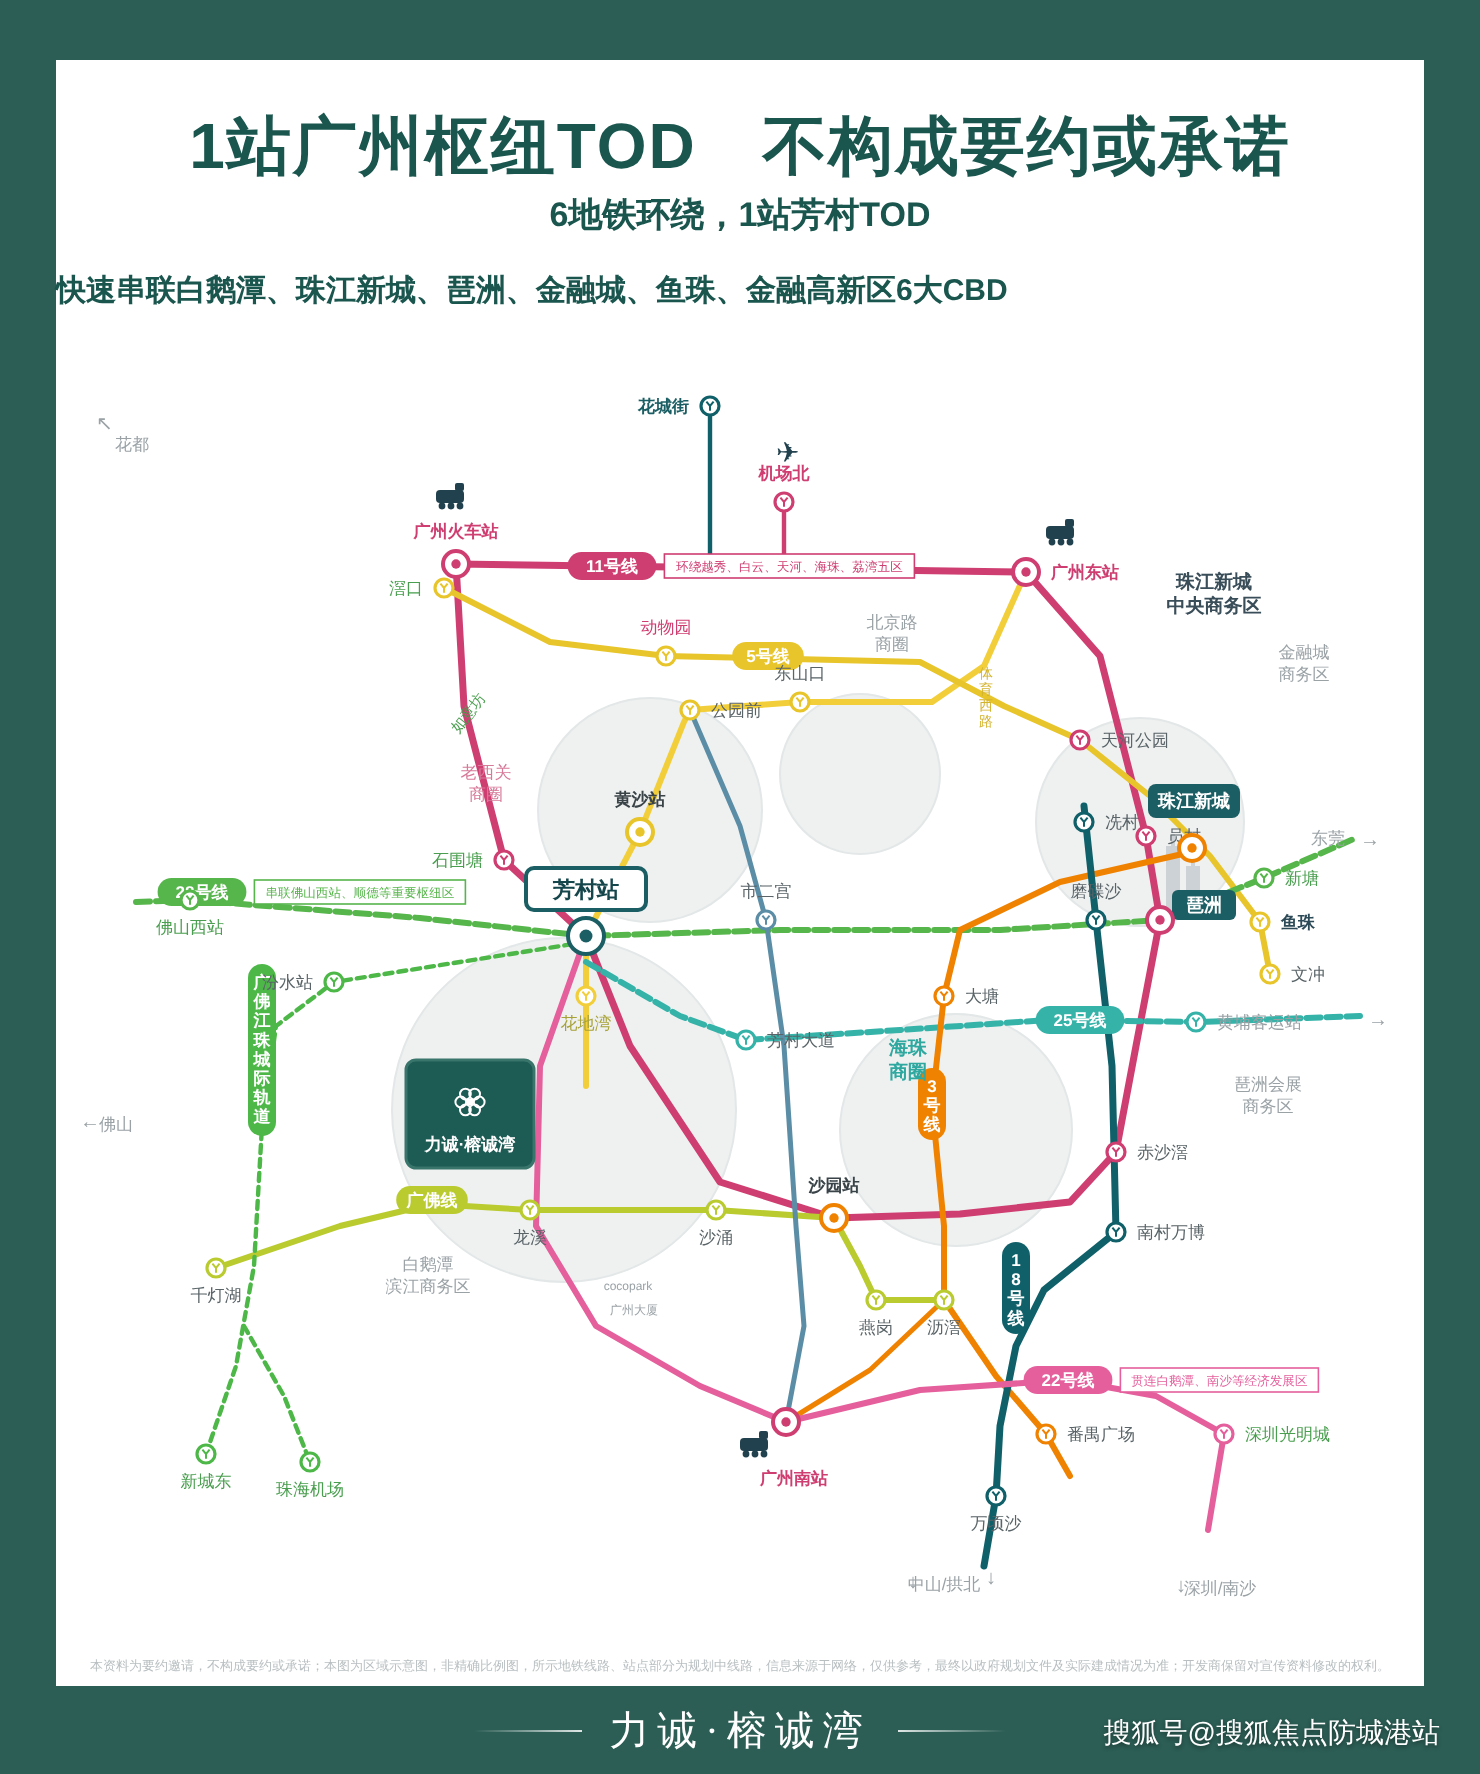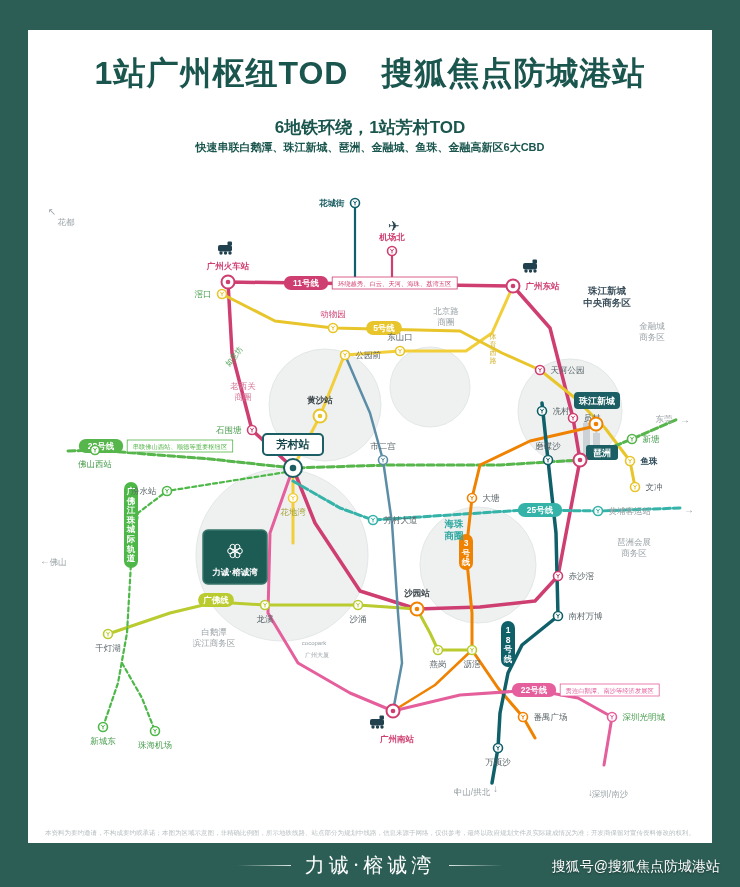--- a/index.html
+++ b/index.html
@@ -1,37 +1,37 @@
 <!DOCTYPE html>
 <html><head>
 <meta charset="utf-8">
 <style>
   *{margin:0;padding:0;box-sizing:border-box}
   html,body{width:740px;height:887px}
   body{background:#2c5e55;position:relative;overflow:hidden;font-family:"Liberation Sans","DejaVu Sans",sans-serif}
   .page{width:740px;height:887px;position:relative}
   .card{position:absolute;left:28px;top:30px;width:684px;height:813px;background:#ffffff;padding-top:22px}
   .title{text-align:center;font-size:32px;font-weight:bold;color:#1a564e;letter-spacing:1px}
-  .sub1{margin-top:20px;text-align:center;font-size:17px;font-weight:bold;color:#1a564e}
-  .sub2{margin-top:1px;text-align:center;font-size:11px;font-weight:bold;color:#1a564e}
+  .sub1{margin-top:0;text-align:center;font-size:17px;font-weight:bold;color:#1a564e}
+  .sub2{margin-top:17px;font-size:15px;font-weight:bold;color:#1a564e}
   .map{width:680px;height:615px;margin:38px auto 0}
   .disclaimer{position:absolute;left:2%;bottom:5px;width:96%;font-size:6.5px;color:#b9bfc1;text-align:center;white-space:nowrap;overflow:hidden}
   .band{position:absolute;left:0;bottom:0;width:100%;height:44px;display:flex;align-items:center;justify-content:center}
   .logo{font-family:"Liberation Serif","DejaVu Serif",serif;font-size:20px;color:#fff;letter-spacing:4px;display:flex;align-items:center;gap:14px}
   .logo::before{content:"";display:block;width:54px;height:1px;background:linear-gradient(90deg,rgba(255,255,255,0),rgba(255,255,255,.85))}
   .logo::after{content:"";display:block;width:54px;height:1px;background:linear-gradient(90deg,rgba(255,255,255,.85),rgba(255,255,255,0))}
   .wm{position:absolute;right:20px;bottom:11px;font-size:14px;color:#fff;text-shadow:0 1px 2px rgba(0,0,0,.45)}
   svg text{font-family:"Liberation Sans","DejaVu Sans",sans-serif}
 </style>
 </head>
 <body>
 
 <div class="page">
   <div class="card">
-    <h1 class="title">1站广州枢纽TOD　搜狐焦点防城港站</h1>
+    <h1 class="title">1站广州枢纽TOD　不构成要约或承诺</h1>
     <div class="sub1">6地铁环绕，1站芳村TOD</div>
     <div class="sub2">快速串联白鹅潭、珠江新城、琶洲、金融城、鱼珠、金融高新区6大CBD</div>
     <div class="map">
       <svg id="metro-svg" viewBox="0 0 680 615" width="680" height="615">
           <circle cx="295" cy="212" r="56" fill="#eff1f1" stroke="#e3e7e7" stroke-width="1"></circle>
           <circle cx="400" cy="194" r="40" fill="#eff1f1" stroke="#e3e7e7" stroke-width="1"></circle>
           <circle cx="540" cy="218" r="52" fill="#eff1f1" stroke="#e3e7e7" stroke-width="1"></circle>
           <circle cx="252" cy="362" r="86" fill="#eff1f1" stroke="#e3e7e7" stroke-width="1"></circle>
           <circle cx="448" cy="372" r="58" fill="#eff1f1" stroke="#e3e7e7" stroke-width="1"></circle>
           <g>

